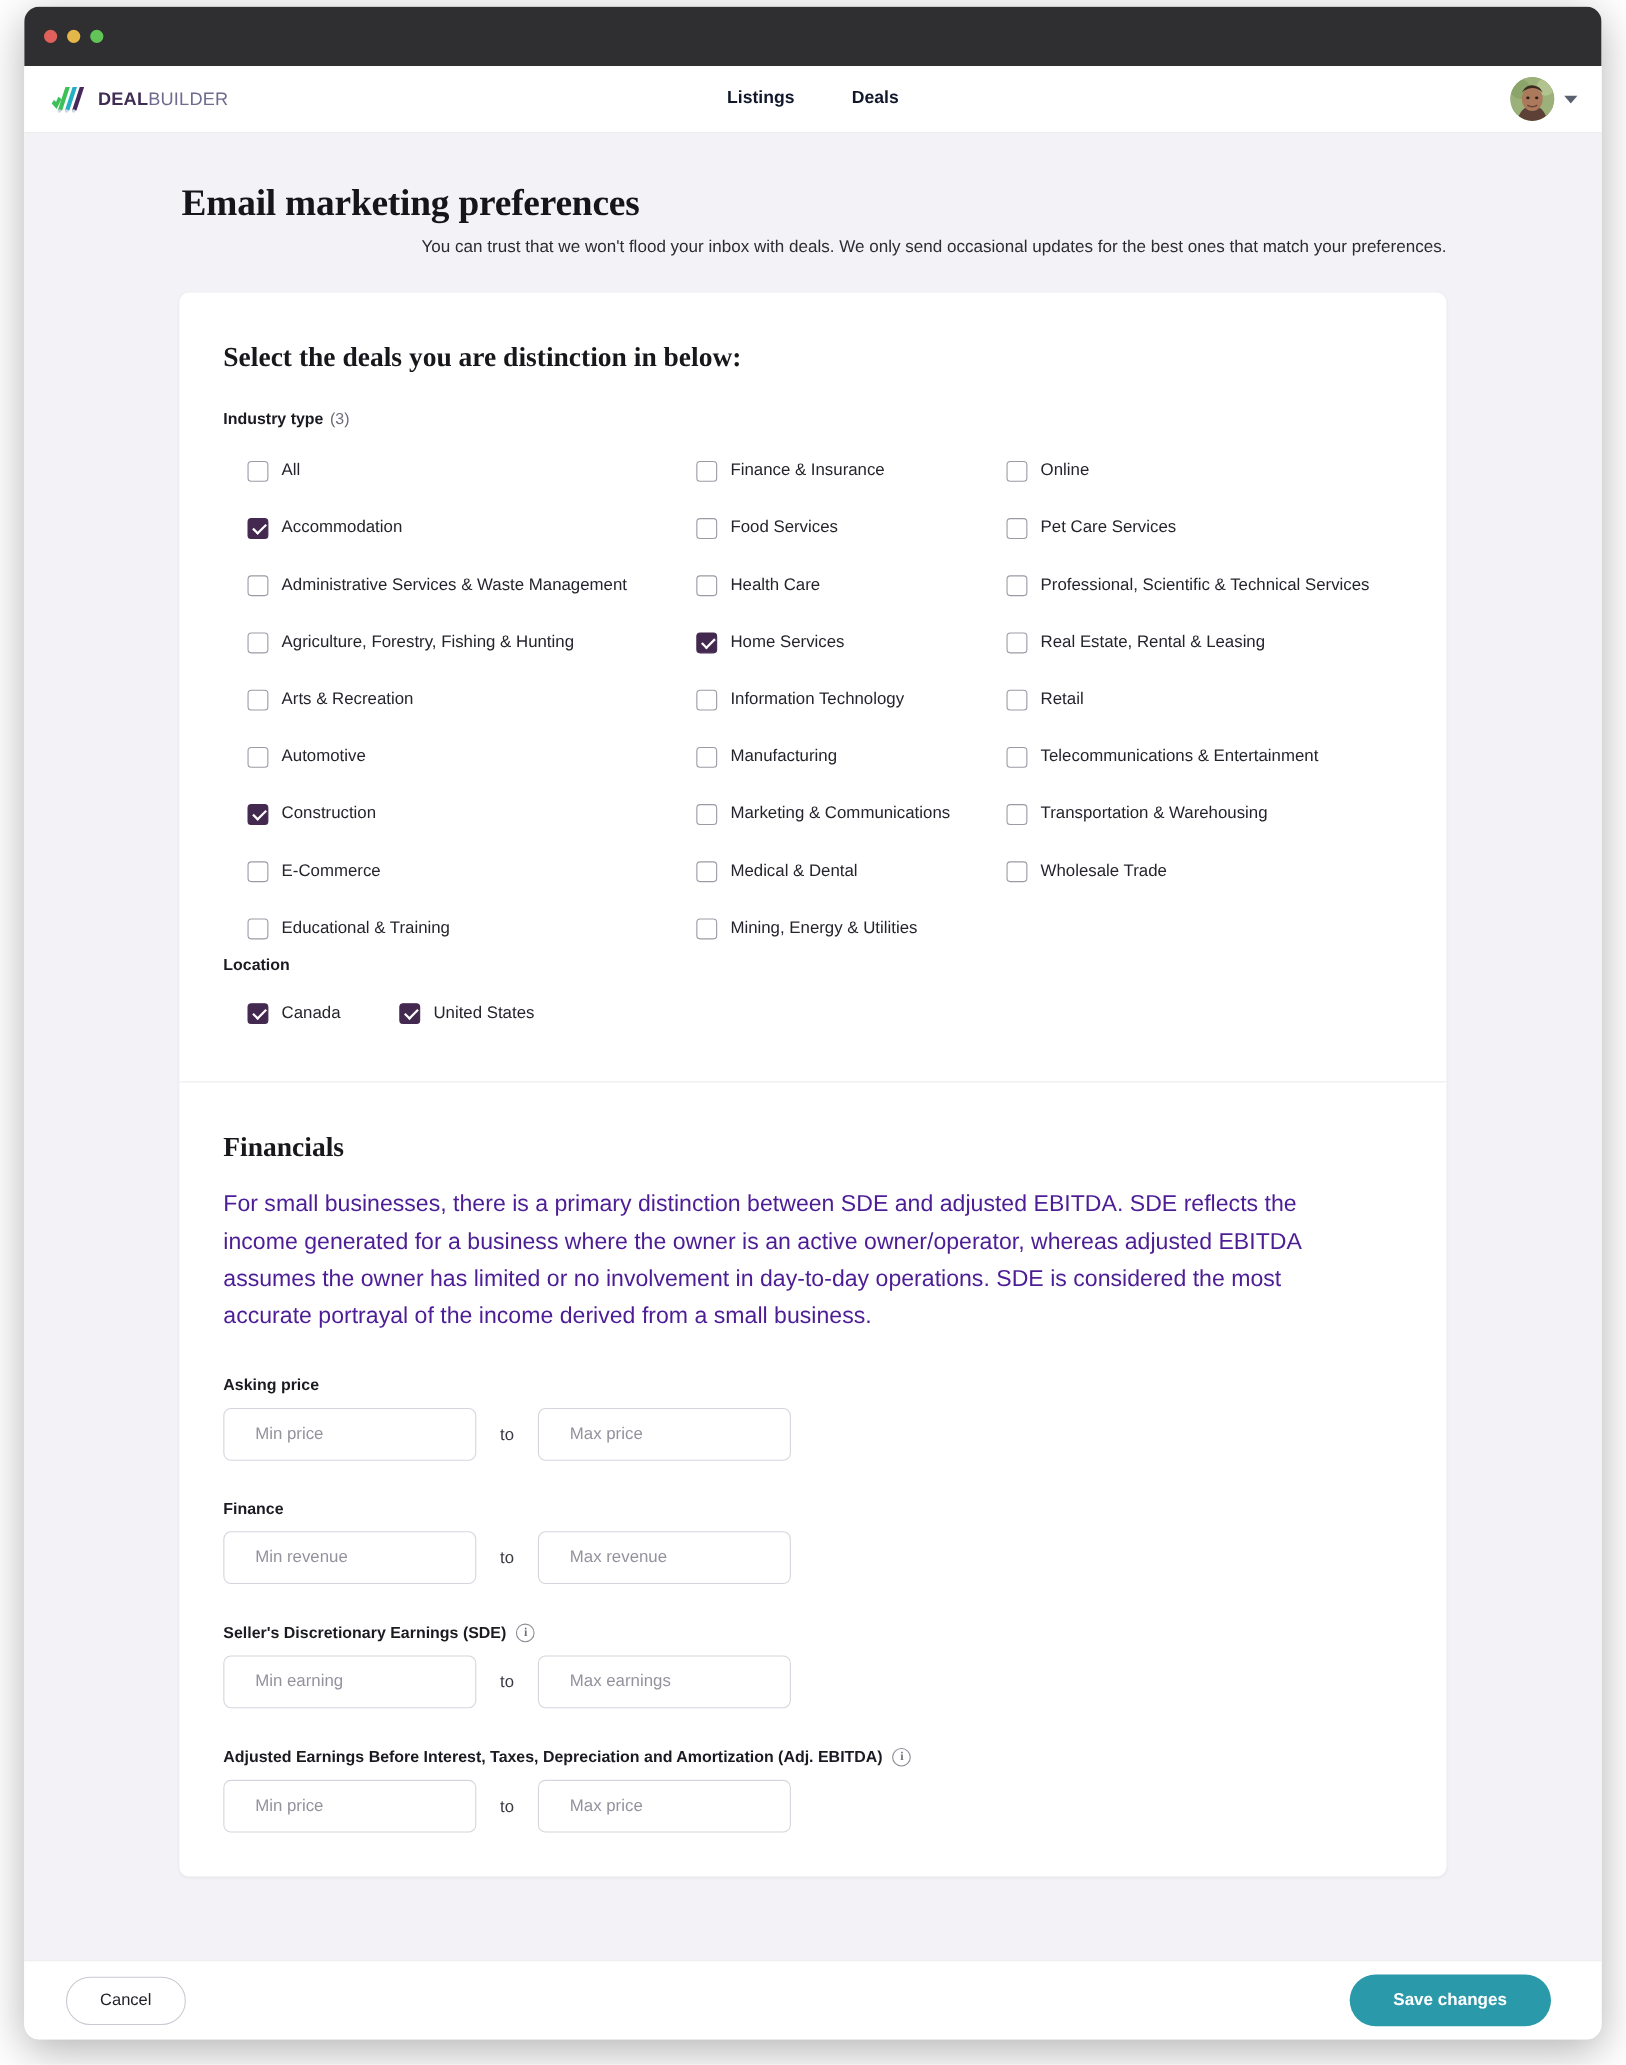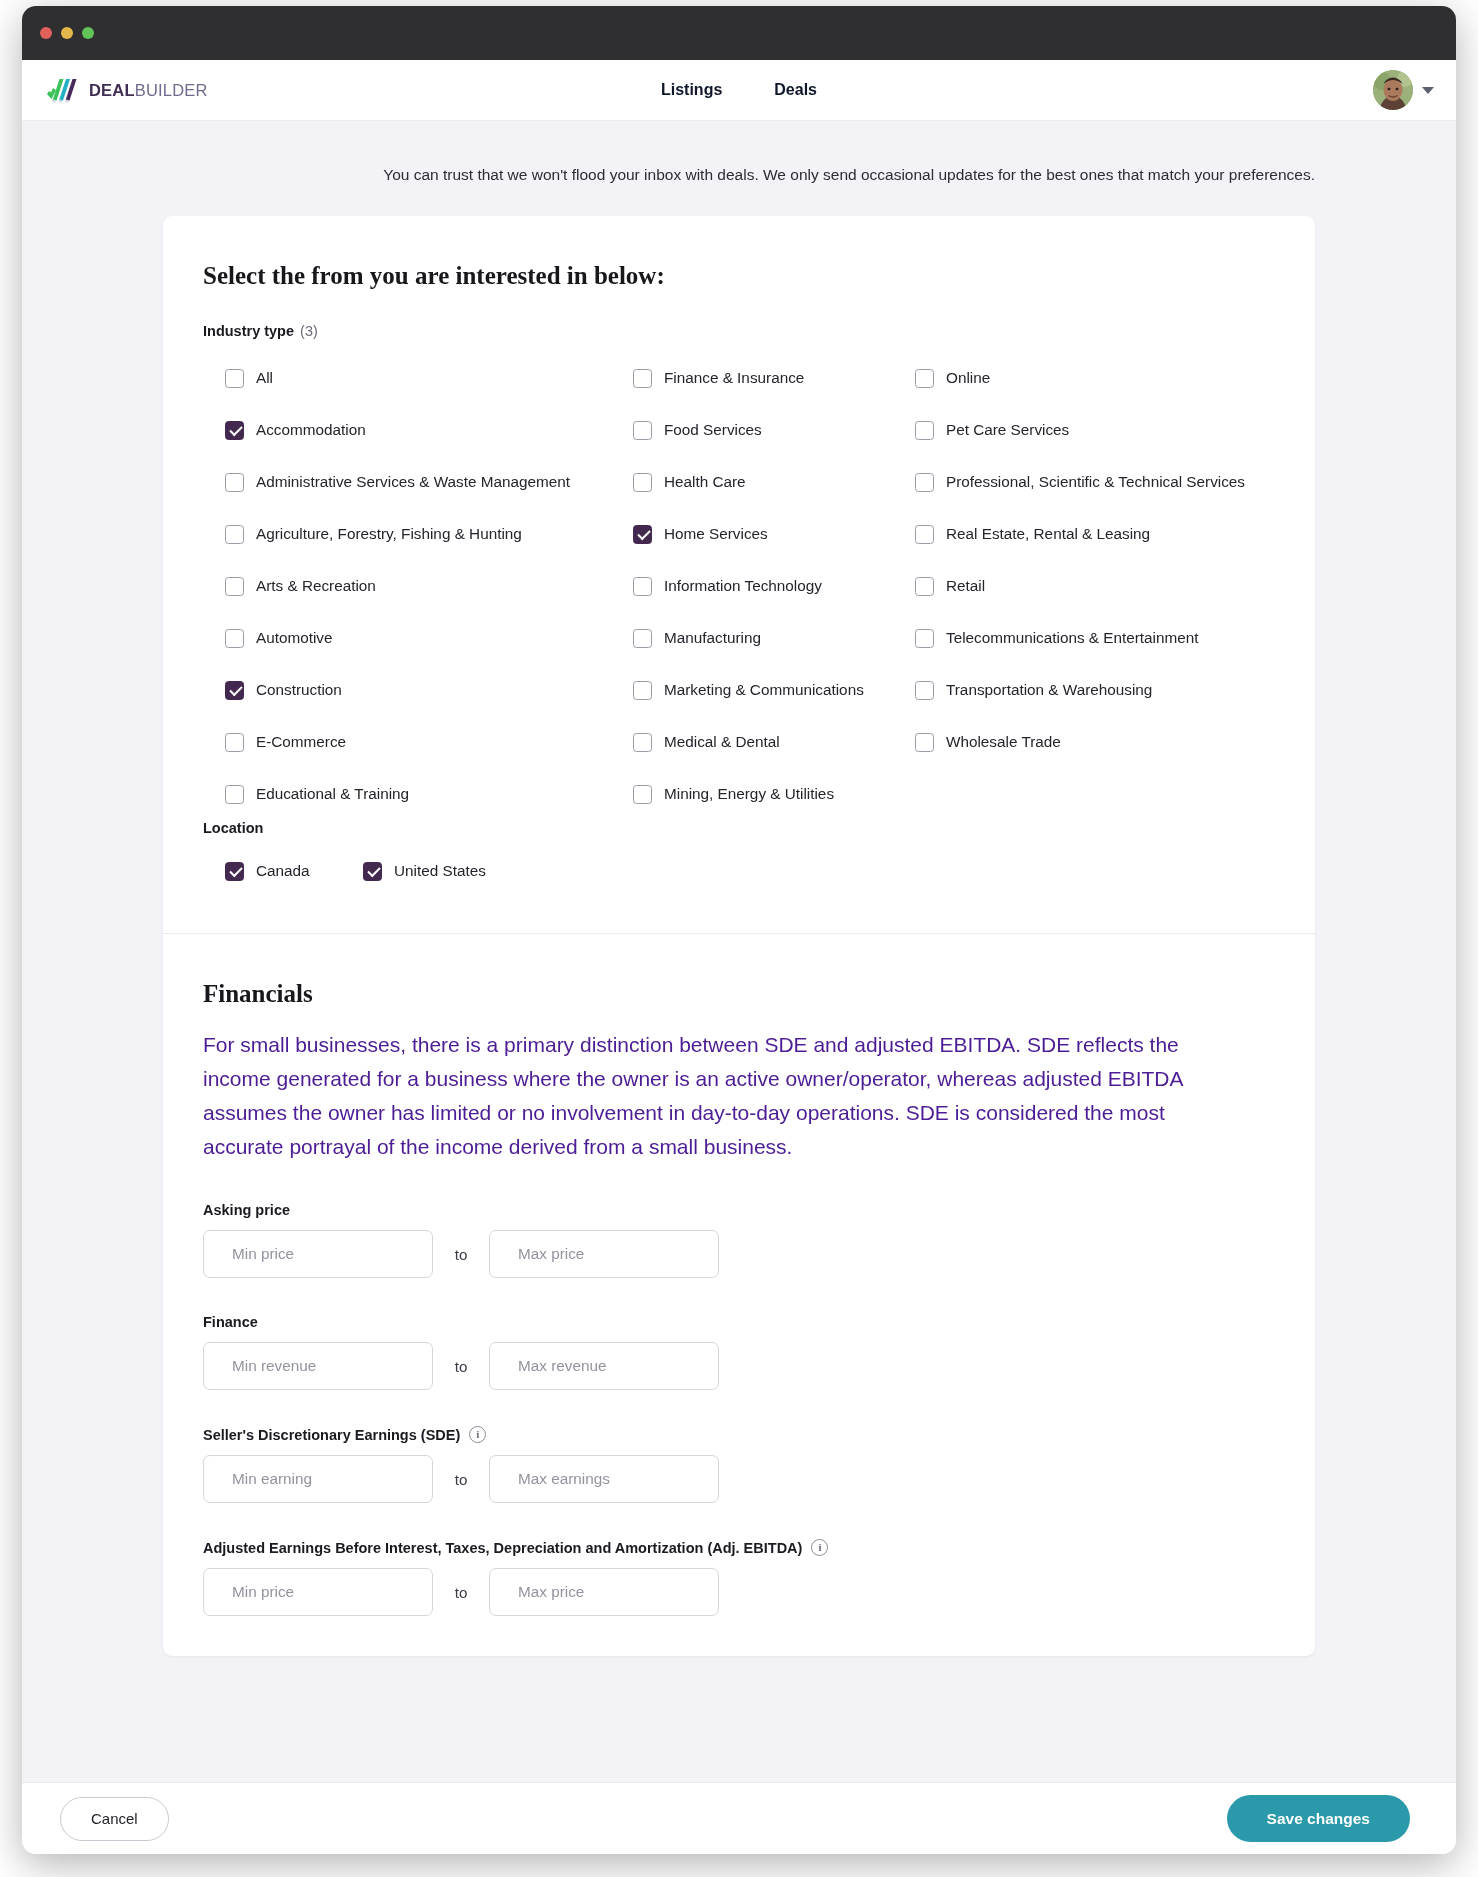--- a/index.html
+++ b/index.html
@@ -332,26 +332,27 @@
           </g>
         </svg>
       </span>
       <span class="caret"></span>
     </div>
   </div>
 
   <div class="page">
     <div class="container">
 
+      <h1 class="page-title">Email marketing preferences</h1>
       <p class="page-sub">You can trust that we won't flood your inbox with deals. We only send occasional updates for the best ones that match your preferences.</p>
 
       <div class="card">
 
         <div class="card-section">
-          <h2 class="section-title">Select the from you are interested in below:</h2>
+          <h2 class="section-title">Select the deals you are distinction in below:</h2>
 
           <div class="group-label">
             <span>Industry type</span>
             <span class="count">(3)</span>
           </div>
 
           <div class="cb-grid">
 
             <label class="cb">
               <span class="box"></span>

